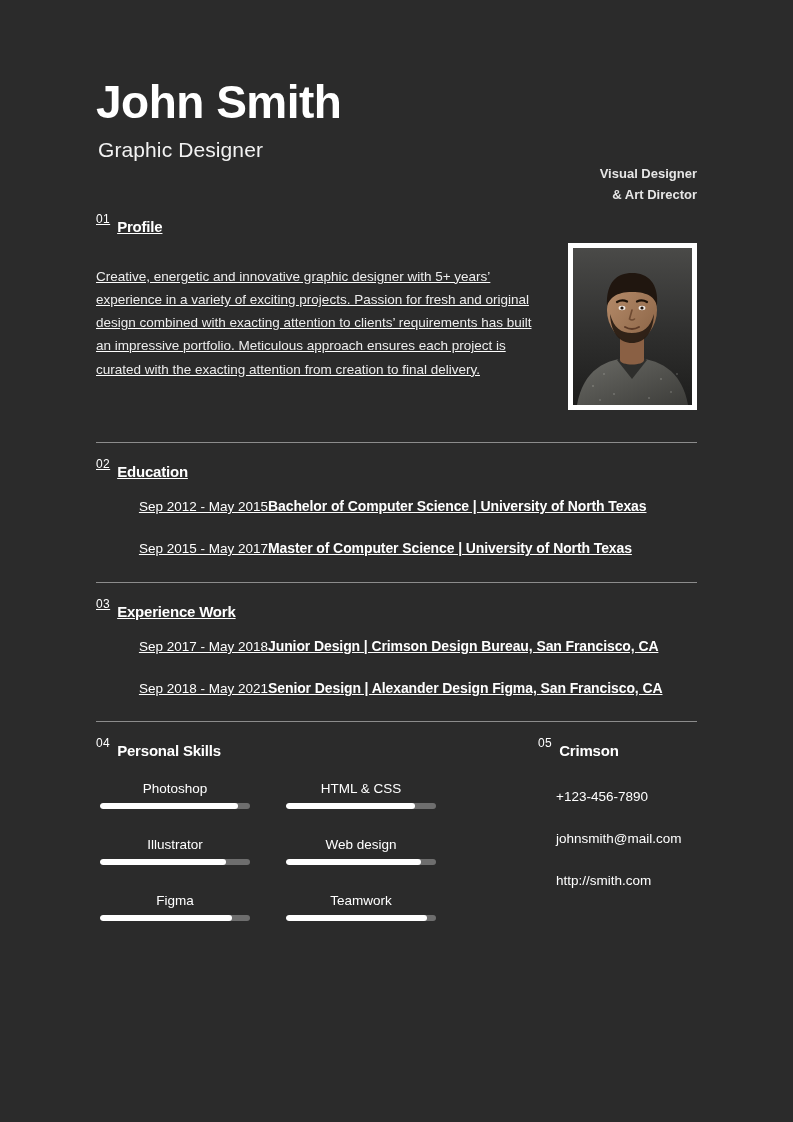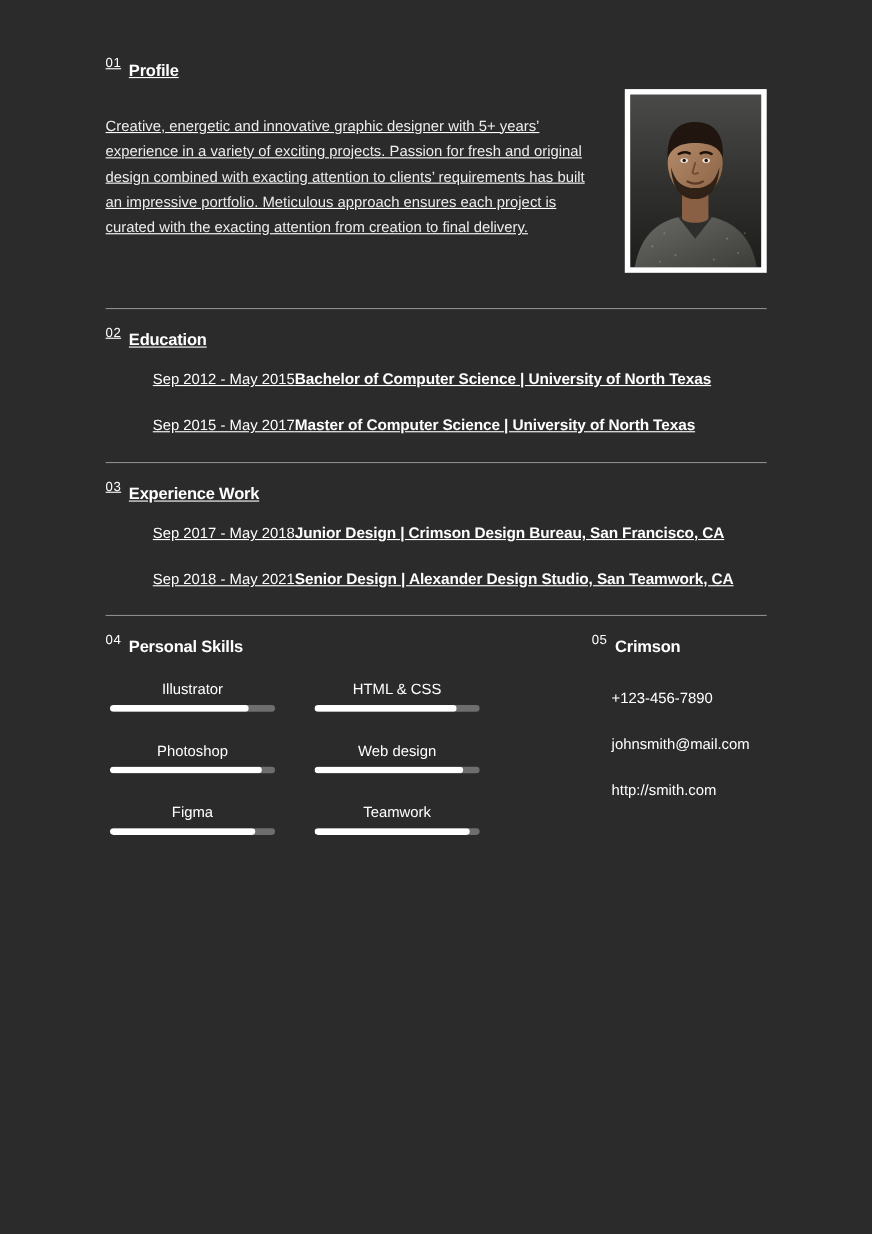--- a/index.html
+++ b/index.html
@@ -185,20 +185,28 @@
   
   .mt-edu { margin-top: 20px; }
   .mt-exp { margin-top: 20px; }
 </style>
 </head>
 <body>
 
 <div class="page">
   <div class="content">
 
+    <div class="header">
+      <h1 class="name">John Smith</h1>
+      <div class="role">Graphic Designer</div>
+      <div class="tagline">
+        <div>Visual Designer</div>
+        <div>&amp; Art Director</div>
+      </div>
+    </div>
 
     <div class="section" id="profile-section">
       <div class="sec-head">
         <span class="sec-num">01</span>
         <span class="sec-title">Profile</span>
       </div>
       <div class="profile-body">
         <p class="profile-text">Creative, energetic and innovative graphic designer with 5+ years’ experience in a variety of exciting projects. Passion for fresh and original design combined with exacting attention to clients’ requirements has built an impressive portfolio. Meticulous approach ensures each project is curated with the exacting attention from creation to final delivery.</p>
         <div class="photo-frame">
           <div class="photo-inner">
@@ -282,45 +290,45 @@
         <span class="sec-num">03</span>
         <span class="sec-title">Experience Work</span>
       </div>
       <div class="rows row-indent">
         <div class="row">
           <div class="row-date">Sep 2017 - May 2018</div>
           <div class="row-detail">Junior Design | Crimson Design Bureau, San Francisco, CA</div>
         </div>
         <div class="row">
           <div class="row-date">Sep 2018 - May 2021</div>
-          <div class="row-detail">Senior Design | Alexander Design Studio, San Teamwork, CA</div>
+          <div class="row-detail">Senior Design | Alexander Design Figma, San Francisco, CA</div>
         </div>
       </div>
       <div class="divider" style="margin-top:25px;"></div>
     </div>
 
     <div class="bottom">
 
       <div class="skills-col">
         <div class="sec-head">
           <span class="sec-num">04</span>
           <span class="sec-title">Personal Skills</span>
         </div>
         <div class="skills-grid">
           <div class="skill-group">
             <div class="skill">
+              <div class="skill-label">Photoshop</div>
+              <div class="bar-track">
+                <div class="bar-fill" style="width:92%"></div>
+              </div>
+            </div>
+            <div class="skill">
               <div class="skill-label">Illustrator</div>
               <div class="bar-track">
                 <div class="bar-fill" style="width:84%"></div>
-              </div>
-            </div>
-            <div class="skill">
-              <div class="skill-label">Photoshop</div>
-              <div class="bar-track">
-                <div class="bar-fill" style="width:92%"></div>
               </div>
             </div>
             <div class="skill">
               <div class="skill-label">Figma</div>
               <div class="bar-track">
                 <div class="bar-fill" style="width:88%"></div>
               </div>
             </div>
           </div>
           <div class="skill-group">

